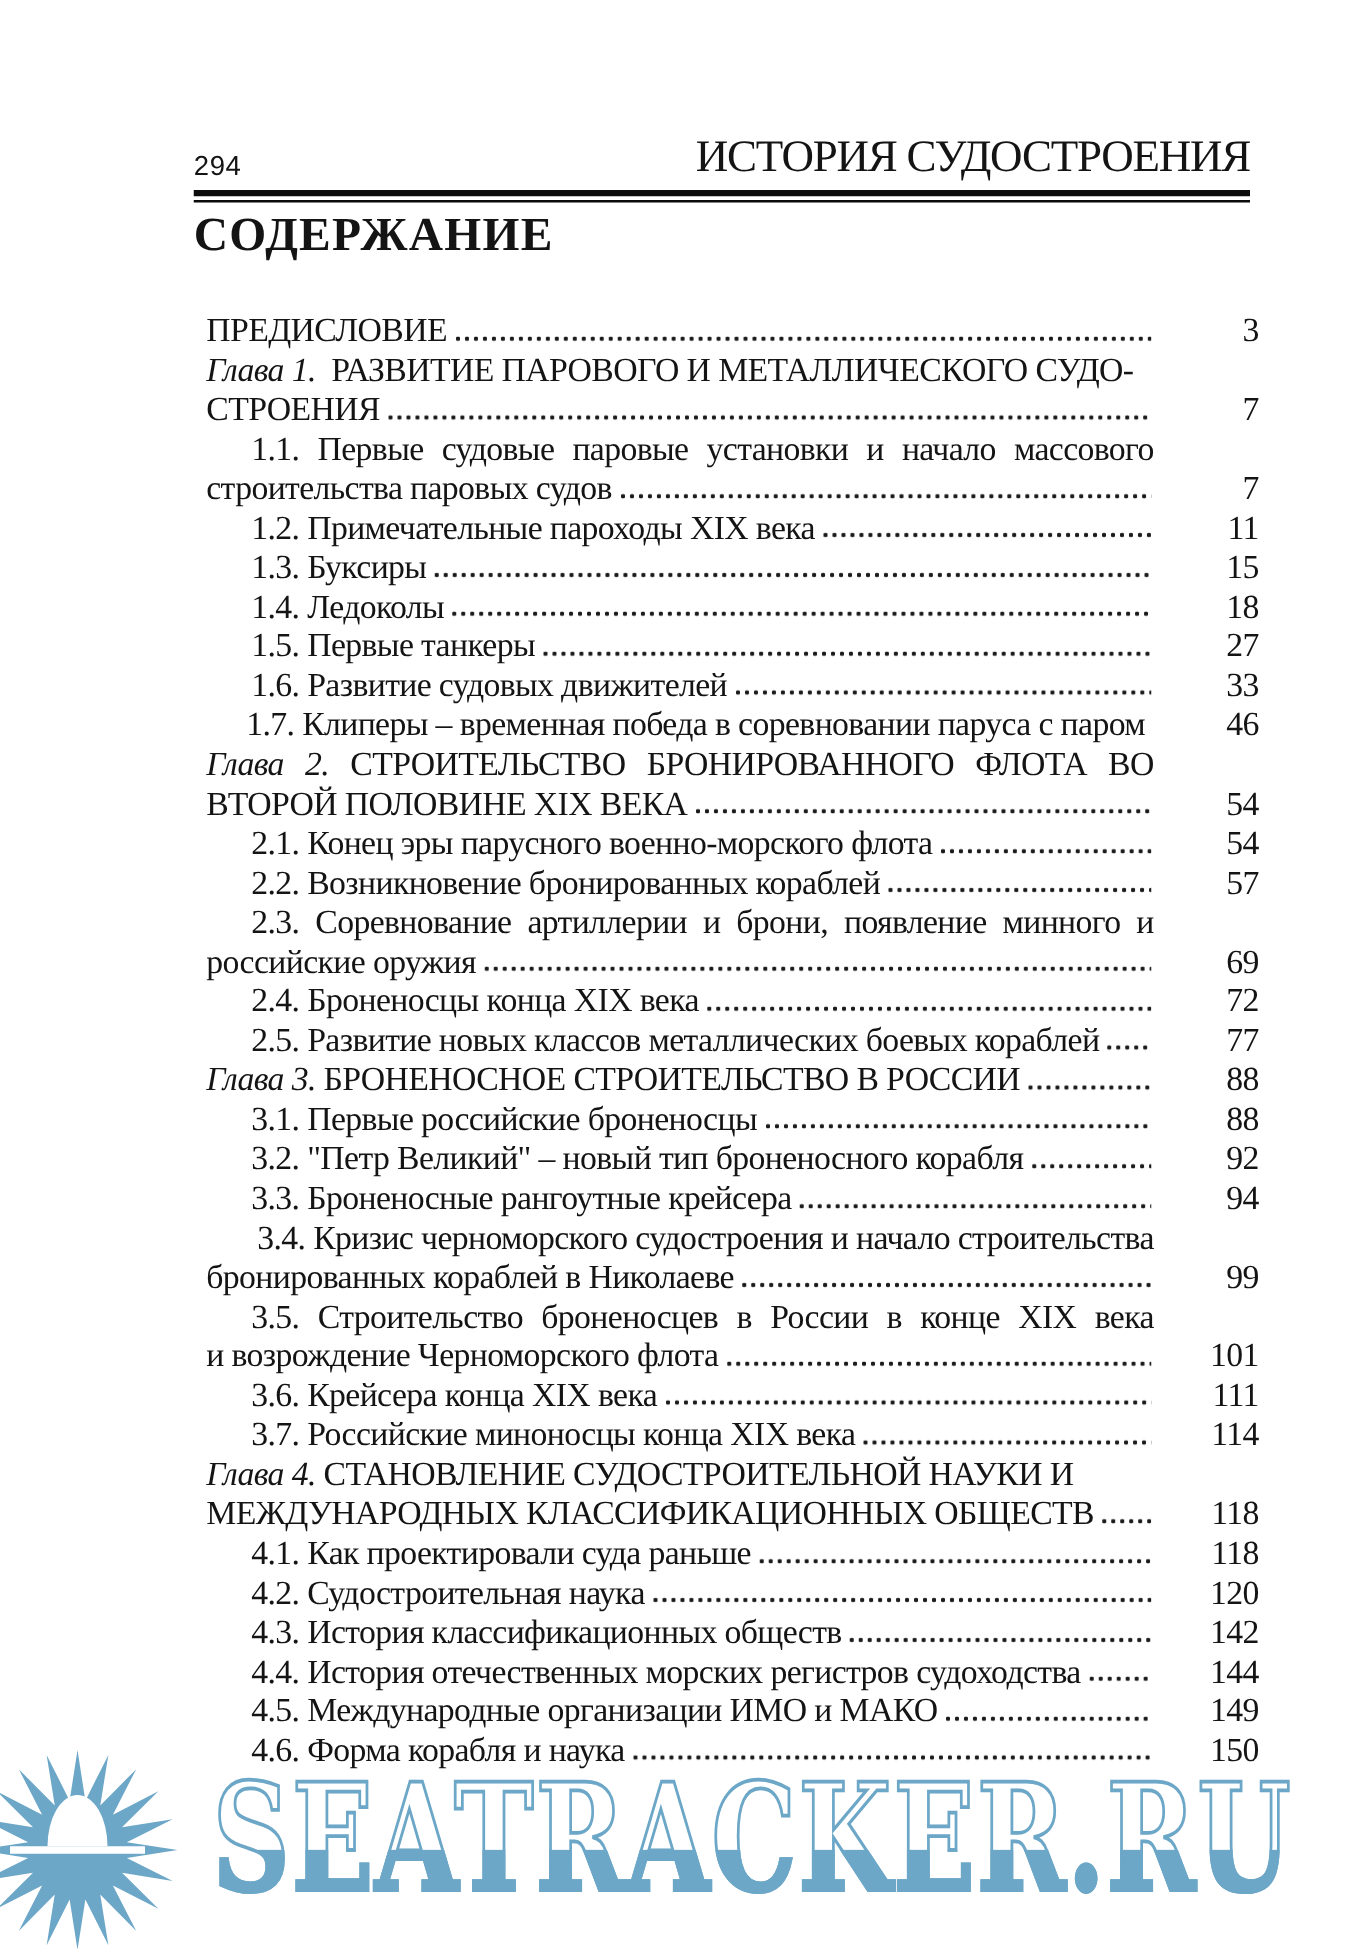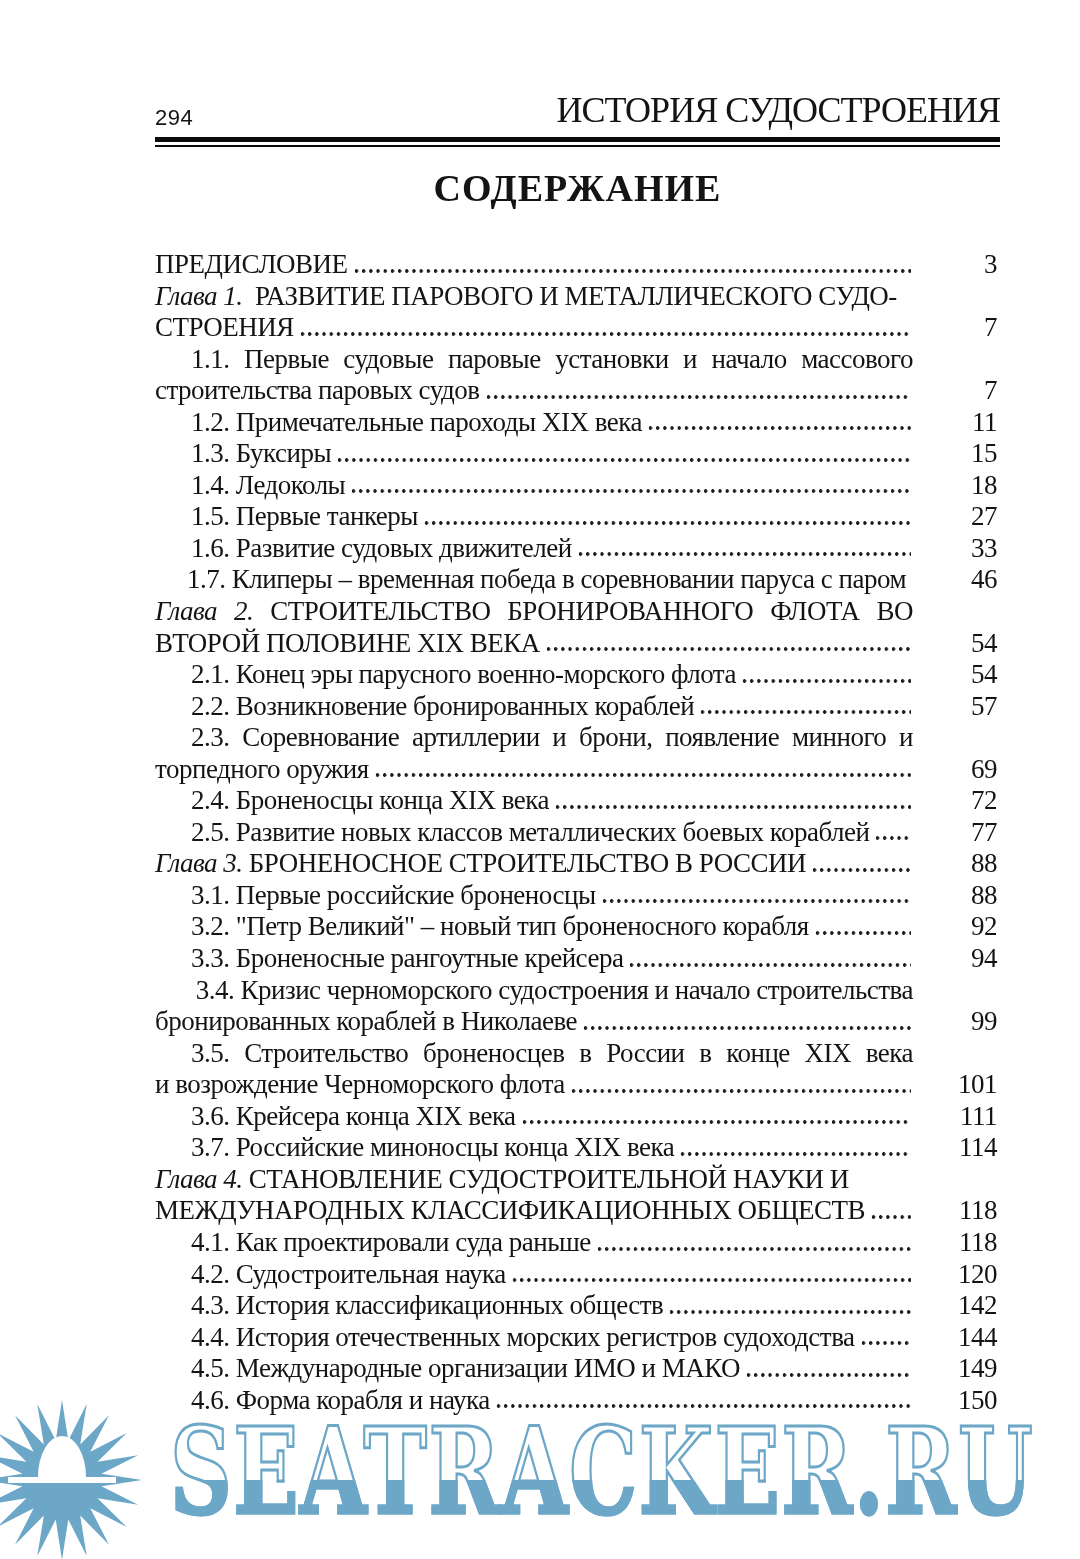--- a/index.html
+++ b/index.html
@@ -2,34 +2,34 @@
 <html><head>
 <meta charset="utf-8">
 <style>
   html,body{margin:0;padding:0;}
   body{
     width:1080px;height:1559px;position:relative;overflow:hidden;
     background:#ffffff;color:#141414;
     font-family:"Liberation Serif", serif;
   }
   
-  .hdr{position:absolute;left:155px;width:845px;top:91px;}
+  .hdr{position:absolute;left:155px;width:845px;top:106px;}
   .hdr-row{display:flex;justify-content:space-between;align-items:flex-end;}
   .folio{font-family:"Liberation Sans", sans-serif;font-size:22px;line-height:1.1;letter-spacing:.5px;}
   .running{font-size:36px;line-height:1.1;letter-spacing:-1px;white-space:nowrap;}
   .rule-thick{height:5px;background:#0b0b0b;margin-top:6px;}
   .rule-thin{height:2px;background:#0b0b0b;margin-top:3px;}
   
   .doc-title{
-    position:absolute;left:155px;width:845px;top:169px;text-align:center;
+    position:absolute;left:155px;width:845px;top:169px;text-align:left;
     font-size:38px;font-weight:bold;letter-spacing:1px;line-height:1;
   }
   
   .toc{
-    position:absolute;left:155px;width:842px;top:249px;
+    position:absolute;left:165px;width:842px;top:249px;
     font-size:27px;letter-spacing:-0.5px;
   }
   .line{display:flex;height:31.55px;line-height:31.55px;}
   .line.ind{padding-left:36px;justify-content:flex-end;}
   .txt{white-space:pre;flex:0 0 auto;}
   .line.just .txt{flex:1 1 auto;white-space:normal;text-align:justify;text-align-last:justify;}
   .txt i{font-style:italic;}
   .leader{
     flex:1 1 20px;margin:0 2px 0 5px;
     background-image:radial-gradient(circle at 2.4px 3px, #1b1b1b 1.55px, rgba(0,0,0,0) 2px);
@@ -136,21 +136,21 @@
     <div class="line ind">
       <span class="txt">2.2. Возникновение бронированных кораблей</span>
       <span class="leader"></span>
       <span class="page">57</span>
     </div>
     <div class="line ind just">
       <span class="txt">2.3. Соревнование артиллерии и брони, появление минного  и</span>
       <span class="page"></span>
     </div>
     <div class="line">
-      <span class="txt">торпедного оружия</span>
+      <span class="txt">российские оружия</span>
       <span class="leader"></span>
       <span class="page">69</span>
     </div>
     <div class="line ind">
       <span class="txt">2.4. Броненосцы конца XIX века</span>
       <span class="leader"></span>
       <span class="page">72</span>
     </div>
     <div class="line ind">
       <span class="txt">2.5. Развитие новых классов металлических боевых кораблей</span>

